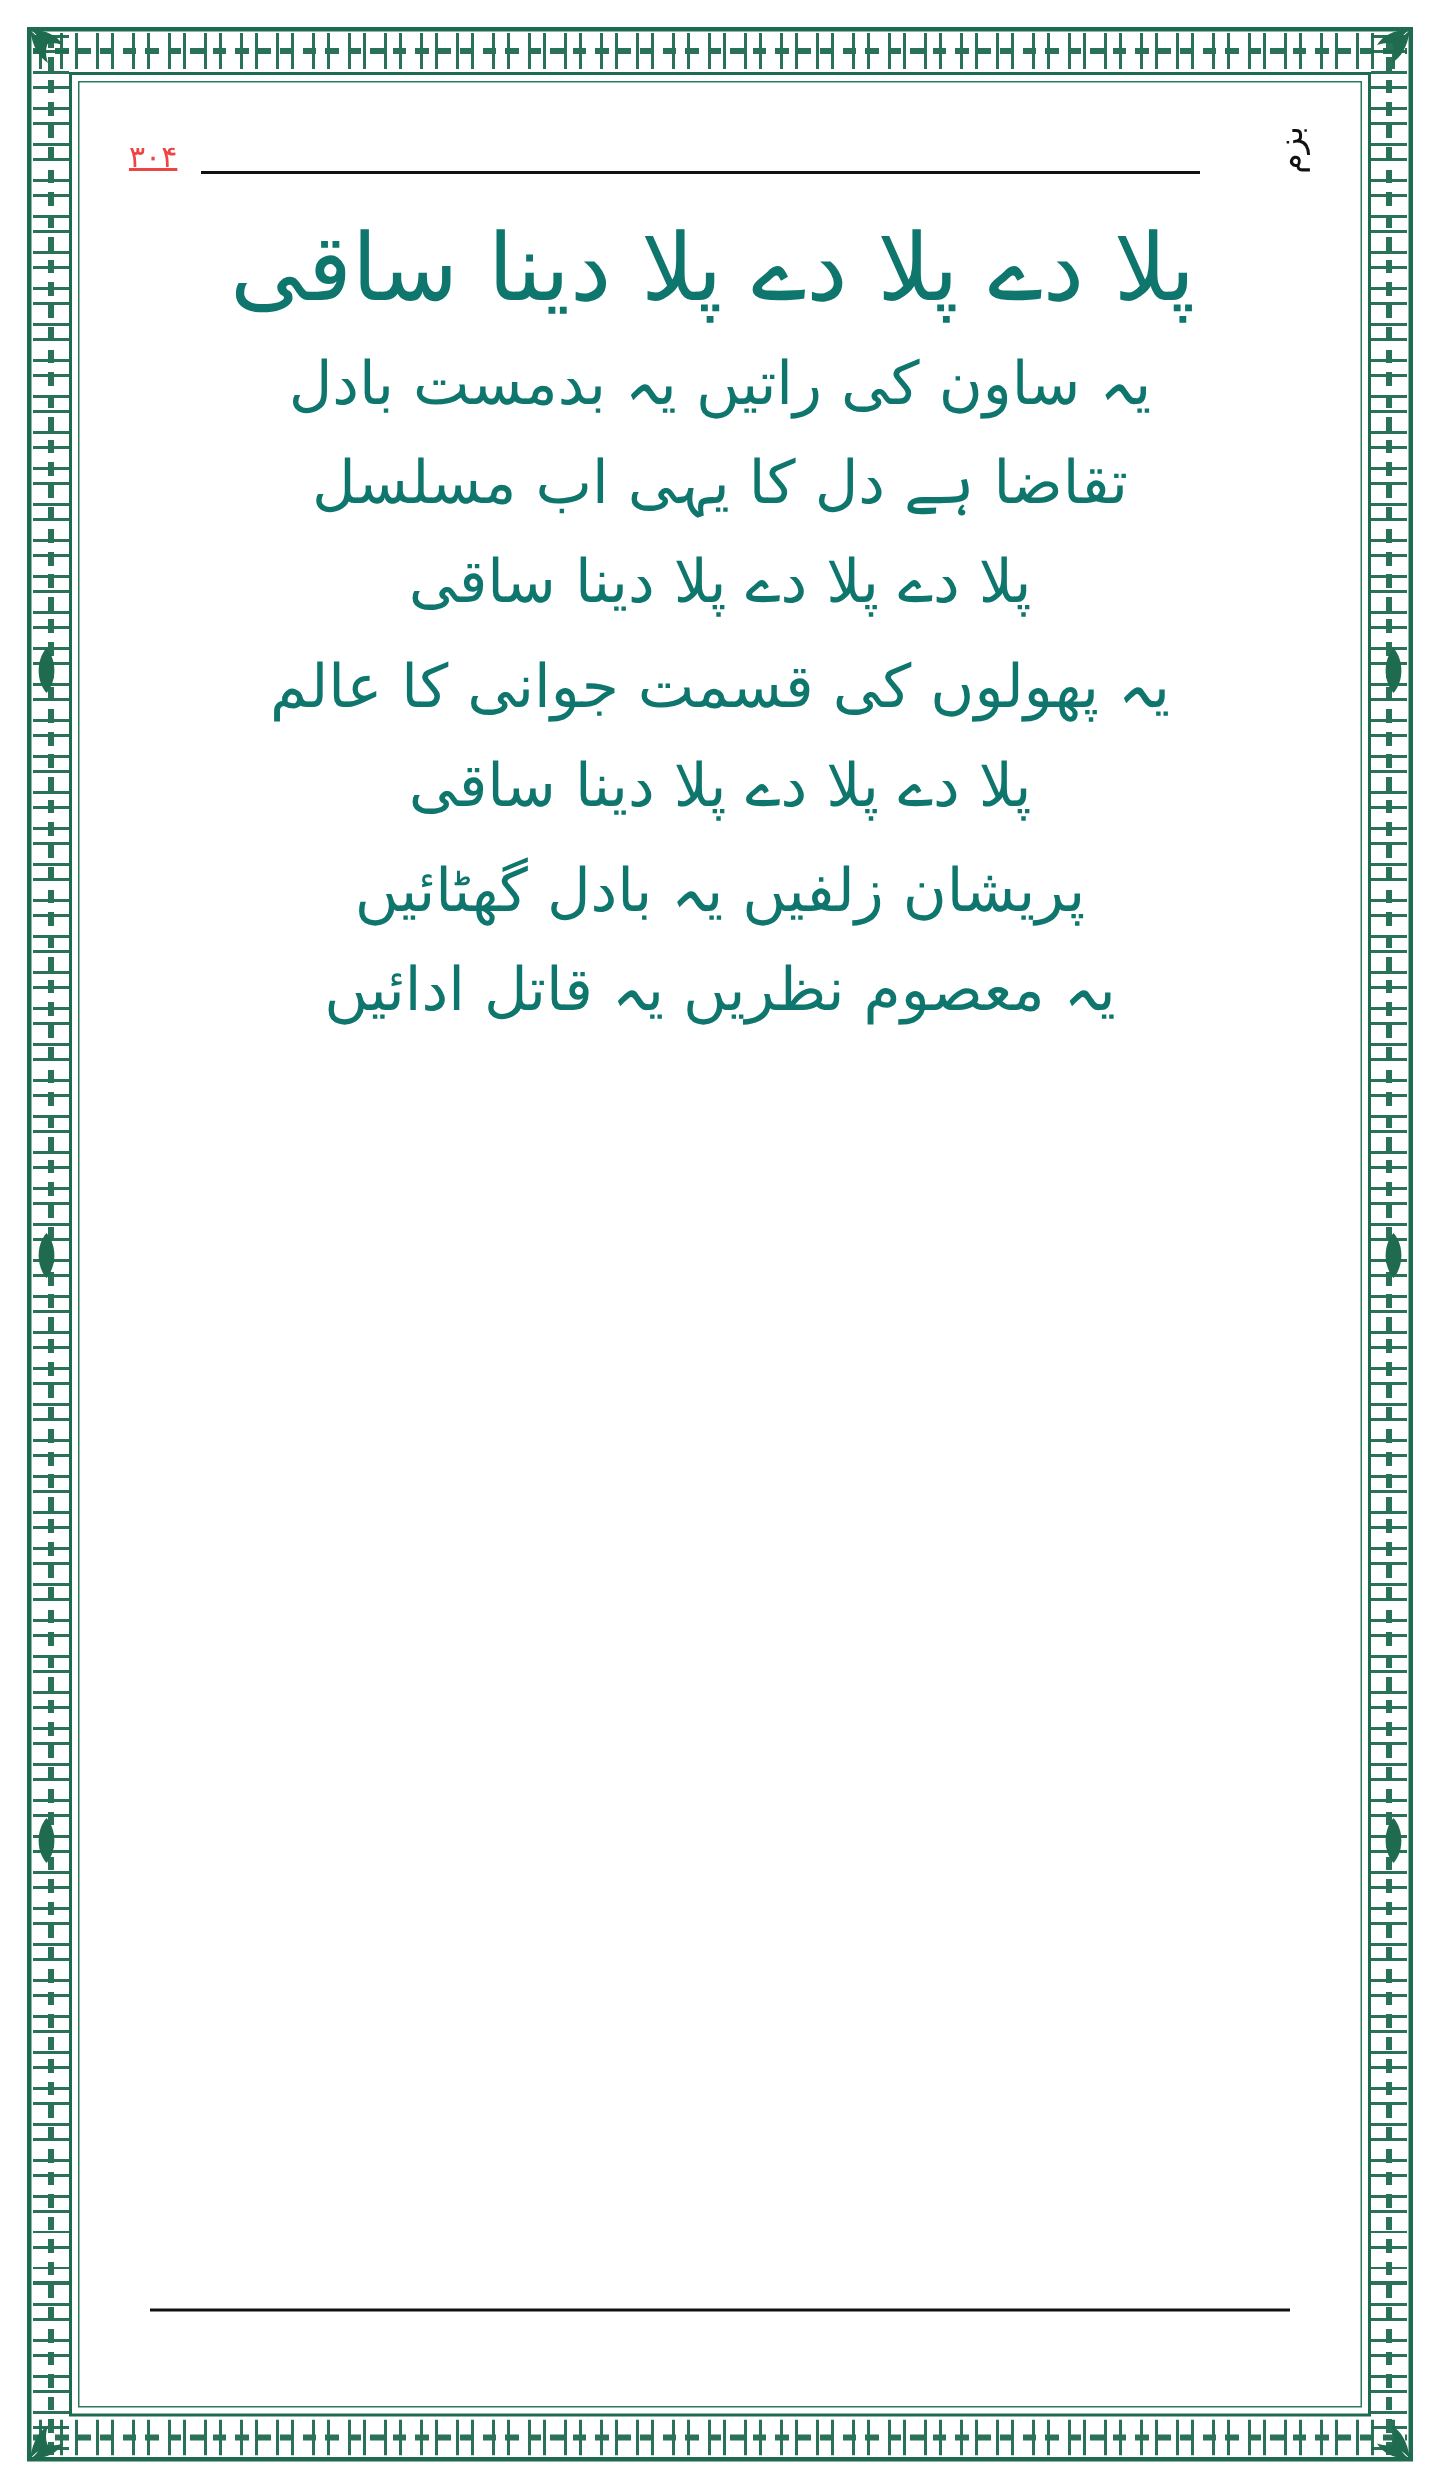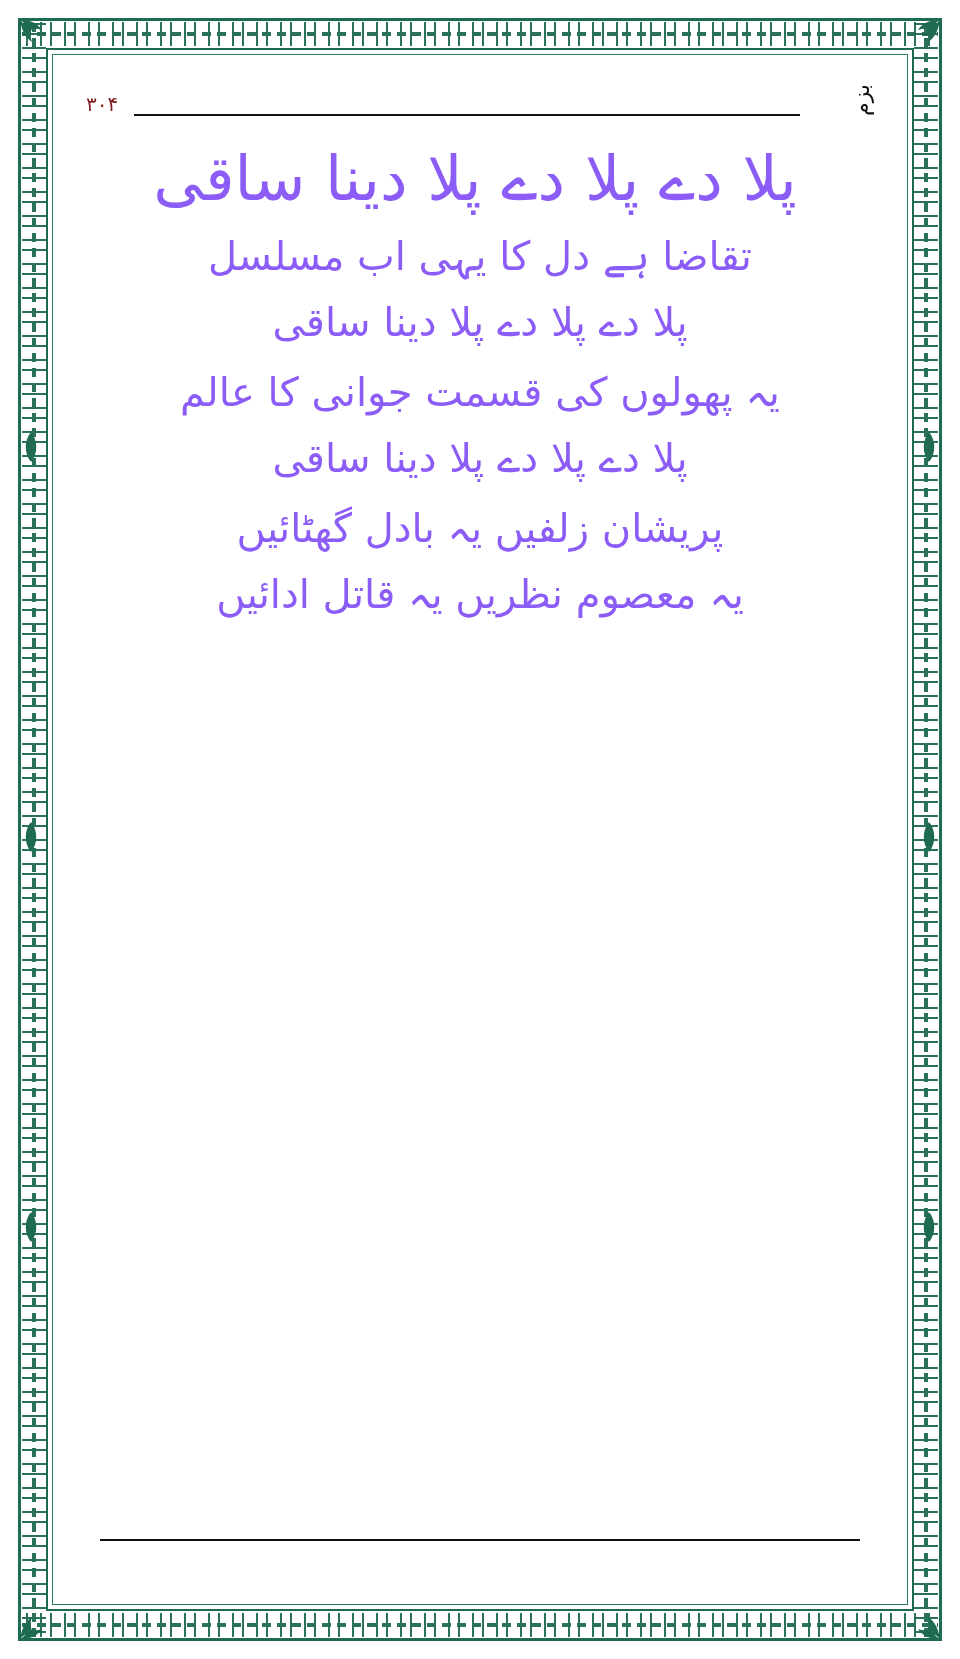--- a/index.html
+++ b/index.html
@@ -145,22 +145,23 @@
     right: 86px;
     top: 88px;
     height: 46px;
   }
   .page-number {
     position: absolute;
     left: 0;
     top: 4px;
     font-family: "DejaVu Sans", sans-serif;
     font-size: 20px;
-    color: #7f1d1d;
+    color: #ef4444;
     letter-spacing: 1px;
+    text-decoration: underline;
   }
   .header-rule {
     position: absolute;
     left: 48px;
     right: 74px;
     top: 26px;
     height: 2px;
     background: #111111;
   }
   .book-mark {
@@ -179,21 +180,21 @@
     position: absolute;
     left: 78px;
     right: 78px;
     top: 140px;
     bottom: 150px;
     direction: rtl;
     text-align: center;
   }
   .line {
     direction: rtl;
-    color: #8b5cf6;
+    color: #0f766e;
     font-family: "DejaVu Sans", sans-serif;
     white-space: nowrap;
     line-height: 1.0;
   }
   .line-title {
     font-size: 62px;
     margin: 8px 0 26px 0;
     padding-right: 10px;
     letter-spacing: -1px;
   }
@@ -297,20 +298,21 @@
 
   <div class="header-row">
     <div class="page-number">۳۰۴</div>
     <div class="header-rule"></div>
     <div class="book-mark">بزم</div>
   </div>
 
   <div class="poem">
     <div class="line line-title align-center">پلا دے پلا دے پلا دینا ساقی</div>
 
+    <div class="line line-verse align-center">یہ ساون کی راتیں یہ بدمست بادل</div>
     <div class="line line-verse align-center">تقاضا ہے دل کا یہی اب مسلسل</div>
 
     <div class="line line-refrain align-center">پلا دے پلا دے پلا دینا ساقی</div>
 
     <div class="line line-verse align-center">یہ پھولوں کی قسمت جوانی کا عالم</div>
 
     <div class="line line-refrain align-center">پلا دے پلا دے پلا دینا ساقی</div>
 
     <div class="line line-verse align-center">پریشان زلفیں یہ بادل گھٹائیں</div>
     <div class="line line-verse align-center">یہ معصوم نظریں یہ قاتل ادائیں</div>

